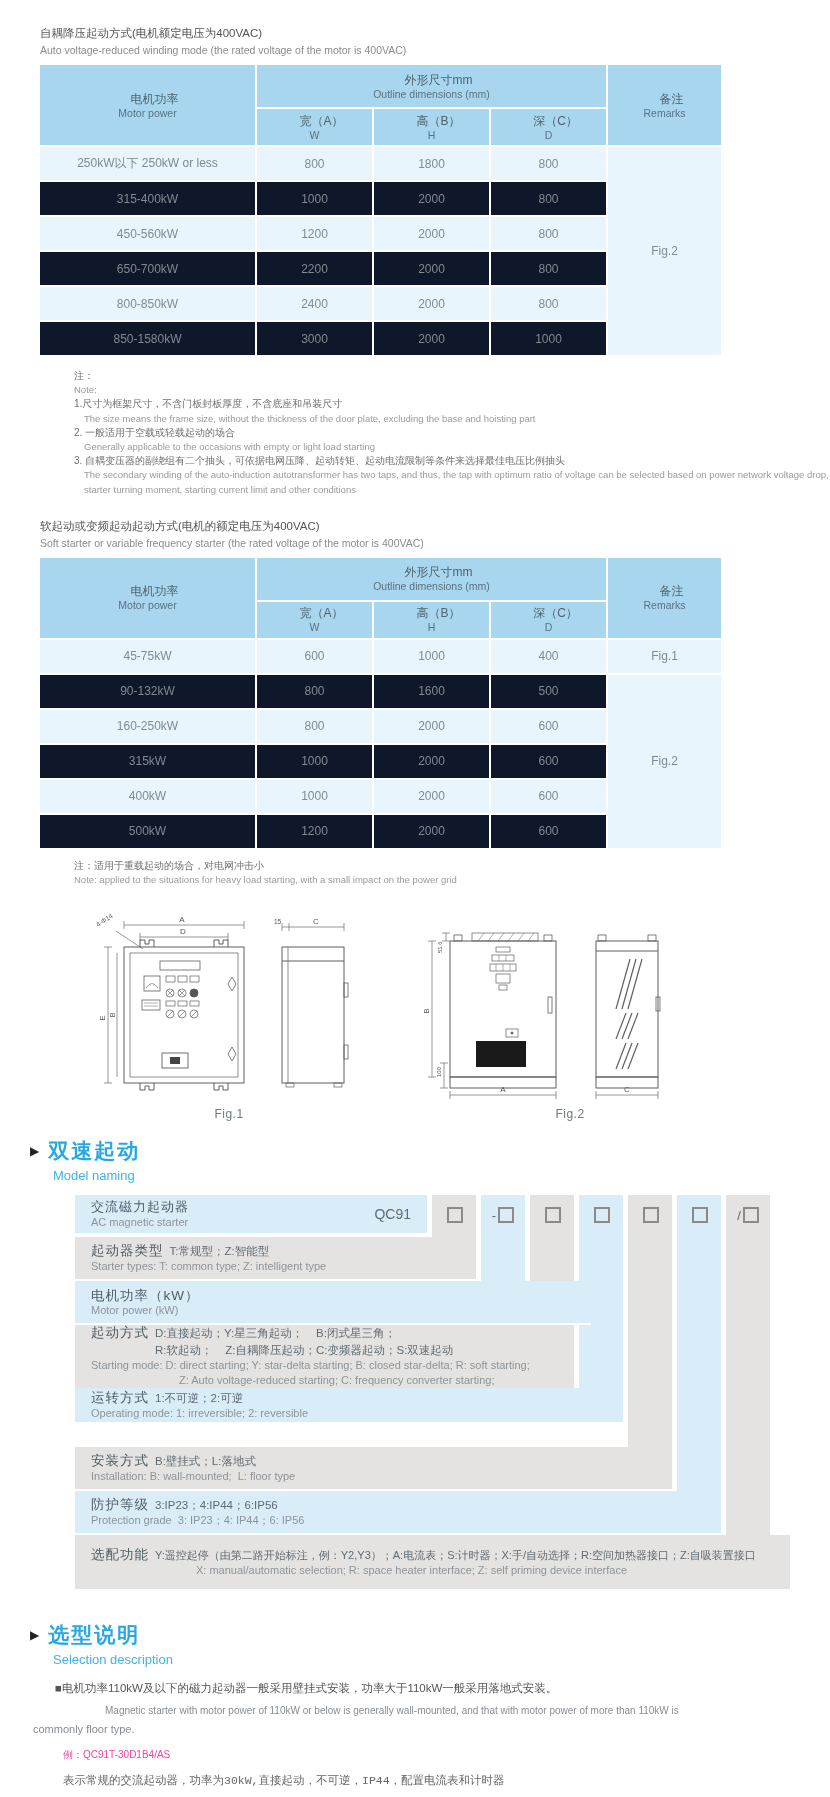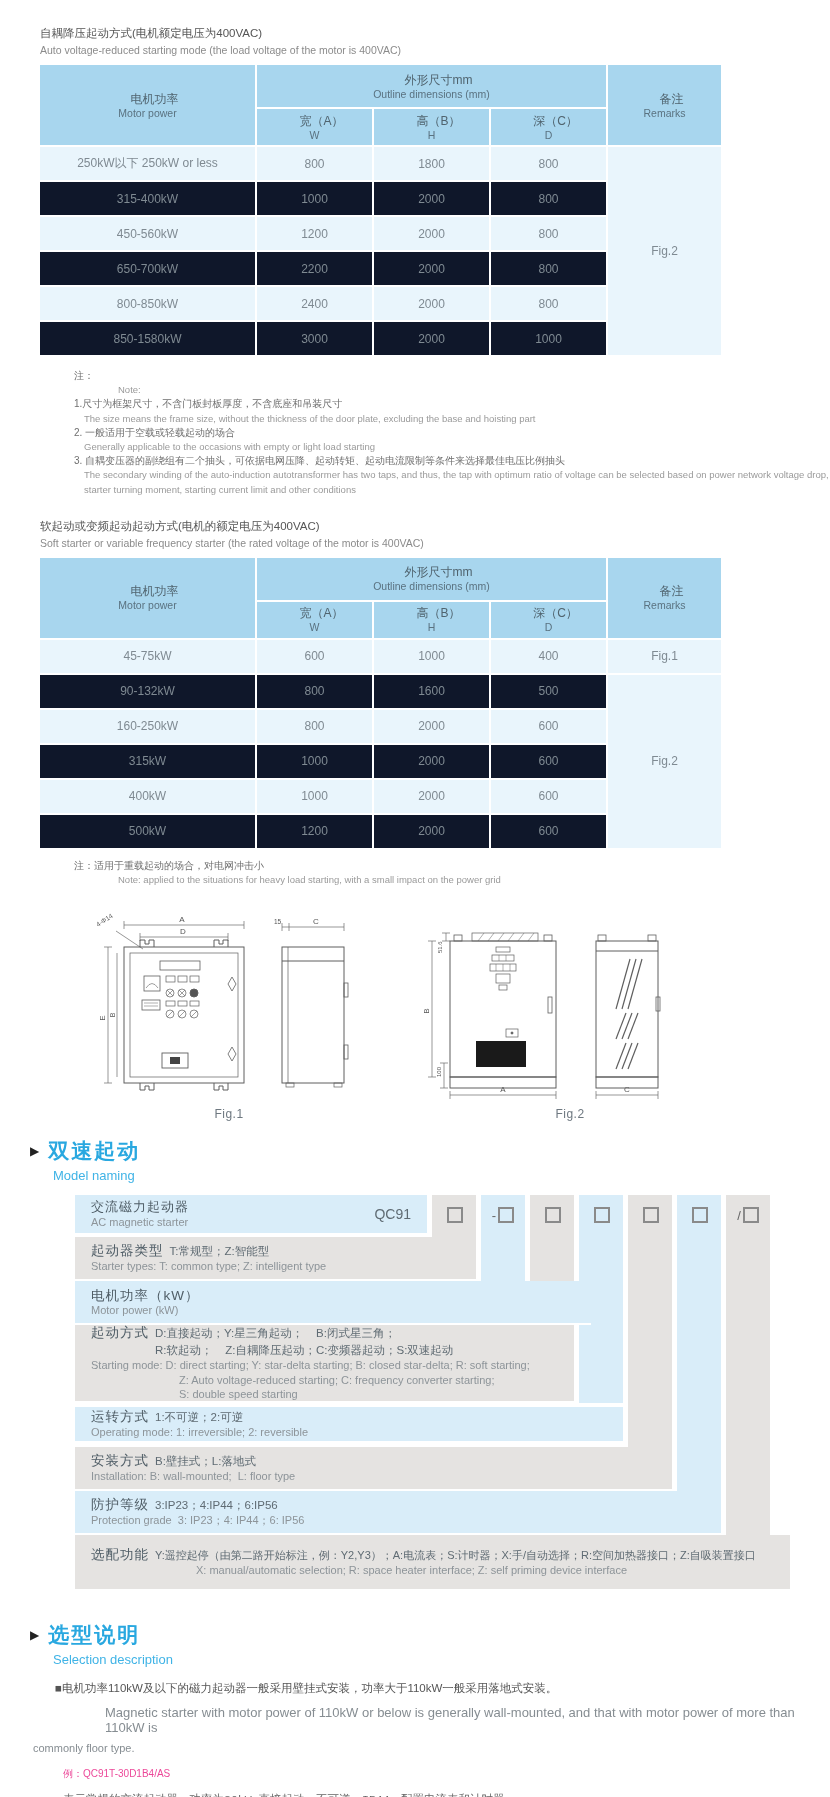--- a/index.html
+++ b/index.html
@@ -21,21 +21,21 @@
   tr.r-odd td{background:#e9f5fc;}
   tr.r-even td{background:#0f172a;}
   td.remark{background:#e9f5fc !important;font-size:11.5px;color:#8a959c;}
   th.h-top{height:36px;}
   th.h-sub{height:30px;}
 
   
   .notes{margin:12px 0 0 74px;}
   .notes div{line-height:14.2px;}
   .n-zh{font-size:10px;color:#6f6f6f;}
-  .n-en{font-size:9.5px;color:#9a9a9a;margin-left:44px;}
+  .n-en{font-size:9.5px;color:#9a9a9a;}
   .ind{margin-left:10px;}
 
   
   .figures{margin:26px 0 0 96px;display:flex;gap:58px;align-items:flex-end;}
   .fig{display:flex;flex-direction:column;align-items:center;}
   .fig-caption{font-size:12px;color:#6e7880;margin-top:4px;letter-spacing:.5px;}
   svg .ln{stroke:#5f5f5f;fill:none;stroke-width:1;}
   svg .dim{stroke:#6a6a6a;fill:none;stroke-width:.7;}
   svg text{fill:#555;font-family:"Liberation Sans",sans-serif;}
 
@@ -64,31 +64,31 @@
   .mn-zh-big{font-size:13px;color:#4f5d66;letter-spacing:1px;line-height:17px;}
   .ind-zh2{margin-left:64px;}
   .ind-en2{margin-left:88px;}
   .ind-en3{margin-left:105px;}
   .mn-code{position:absolute;right:16px;top:50%;transform:translateY(-50%);font-size:14px;color:#5f6b73;}
   .nowrap{white-space:pre;}
 
   
   .sel-body{margin:8px 0 0 33px;}
   .sel-zh{margin:14px 0 0 22px;font-size:11.5px;color:#555;}
-  .sel-en1{margin:9px 0 0 72px;font-size:13px;color:#868d92;}
+  .sel-en1{margin:9px 0 0 72px;font-size:10px;color:#868d92;}
   .sel-en2{margin:7px 0 0 0;font-size:11px;color:#868d92;}
   .sel-ex{margin:13px 0 0 30px;font-size:10px;color:#ec4899;}
   .sel-ex-zh{margin:11px 0 0 30px;font-size:11.5px;color:#666;font-family:Liberation Mono, monospace;}
 </style>
 </head>
 <body>
 
 <div class="tbl-title">
   <div class="zh">自耦降压起动方式(电机额定电压为400VAC)</div>
-  <div class="en">Auto voltage-reduced starting mode (the load voltage of the motor is 400VAC)</div>
+  <div class="en">Auto voltage-reduced winding mode (the rated voltage of the motor is 400VAC)</div>
 </div>
 
 <table class="dim-table">
   <colgroup>
       <col style="width:215px">
       <col style="width:115px">
       <col style="width:115px">
       <col style="width:115px">
       <col style="width:113px">
     </colgroup>
@@ -478,21 +478,21 @@
     <div class="mn-line"><span class="mn-label">电机功率（kW）</span></div>
     <div class="mn-en">Motor power (kW)</div>
   </div>
   <div class="mn-row band-gray" style="top:130px;height:78px;width:499px">
     <div class="mn-line"><span class="mn-label">起动方式</span><span class="mn-zh">D:直接起动；Y:星三角起动；    B:闭式星三角；</span></div>
     <div class="mn-line ind-zh2"><span class="mn-zh">R:软起动；    Z:自耦降压起动；C:变频器起动；S:双速起动</span></div>
     <div class="mn-en">Starting mode: D: direct starting; Y: star-delta starting; B: closed star-delta; R: soft starting;</div>
     <div class="mn-en ind-en2">Z: Auto voltage-reduced starting; C: frequency converter starting;</div>
     <div class="mn-en ind-en2">S: double speed starting</div>
   </div>
-  <div class="mn-row band-blue" style="top:212px;height:36px;width:548px">
+  <div class="mn-row band-blue" style="top:193px;height:36px;width:548px">
     <div class="mn-line"><span class="mn-label">运转方式</span><span class="mn-zh">1:不可逆；2:可逆</span></div>
     <div class="mn-en">Operating mode: 1: irreversible; 2: reversible</div>
   </div>
   <div class="mn-row band-gray" style="top:252px;height:44px;width:597px">
     <div class="mn-line"><span class="mn-label">安装方式</span><span class="mn-zh">B:壁挂式；L:落地式</span></div>
     <div class="mn-en">Installation: B: wall-mounted;  L: floor type</div>
   </div>
   <div class="mn-row band-blue" style="top:296px;height:44px;width:646px">
     <div class="mn-line"><span class="mn-label">防护等级</span><span class="mn-zh">3:IP23；4:IP44；6:IP56</span></div>
     <div class="mn-en">Protection grade  3: IP23；4: IP44；6: IP56</div>

